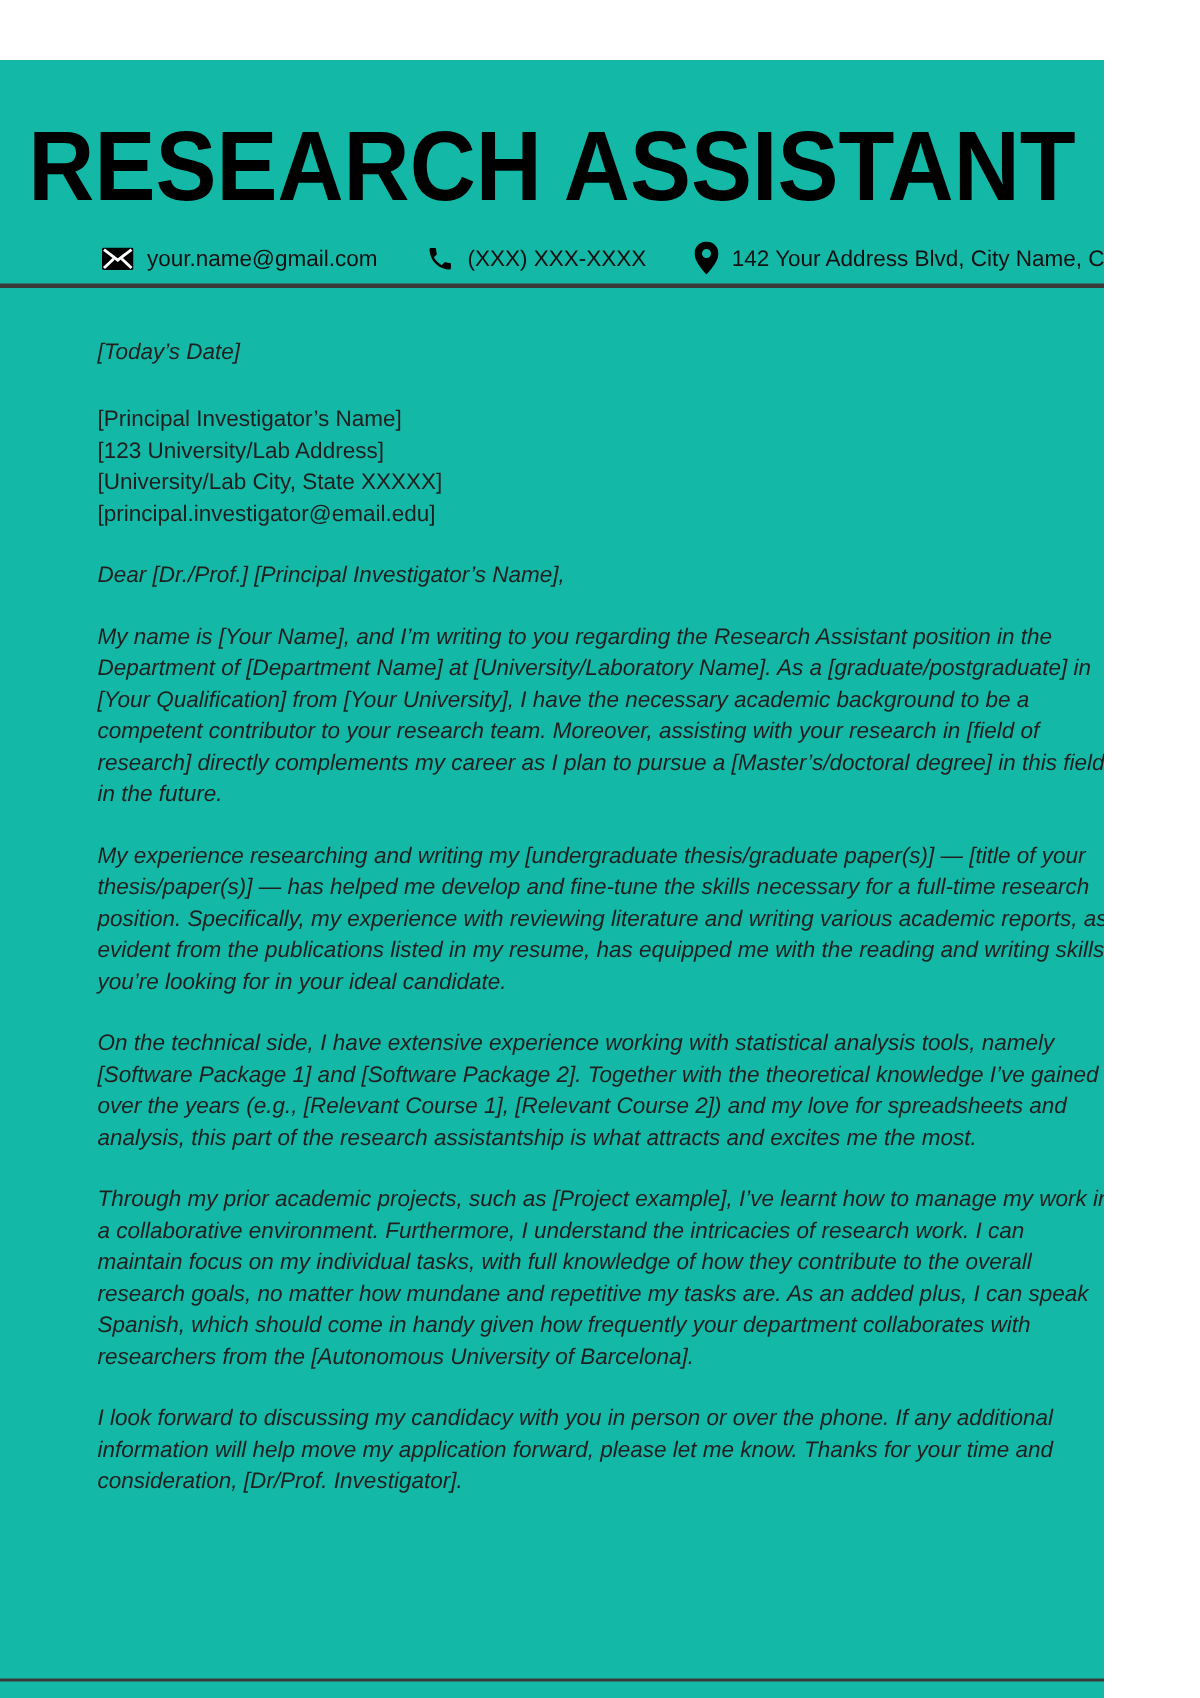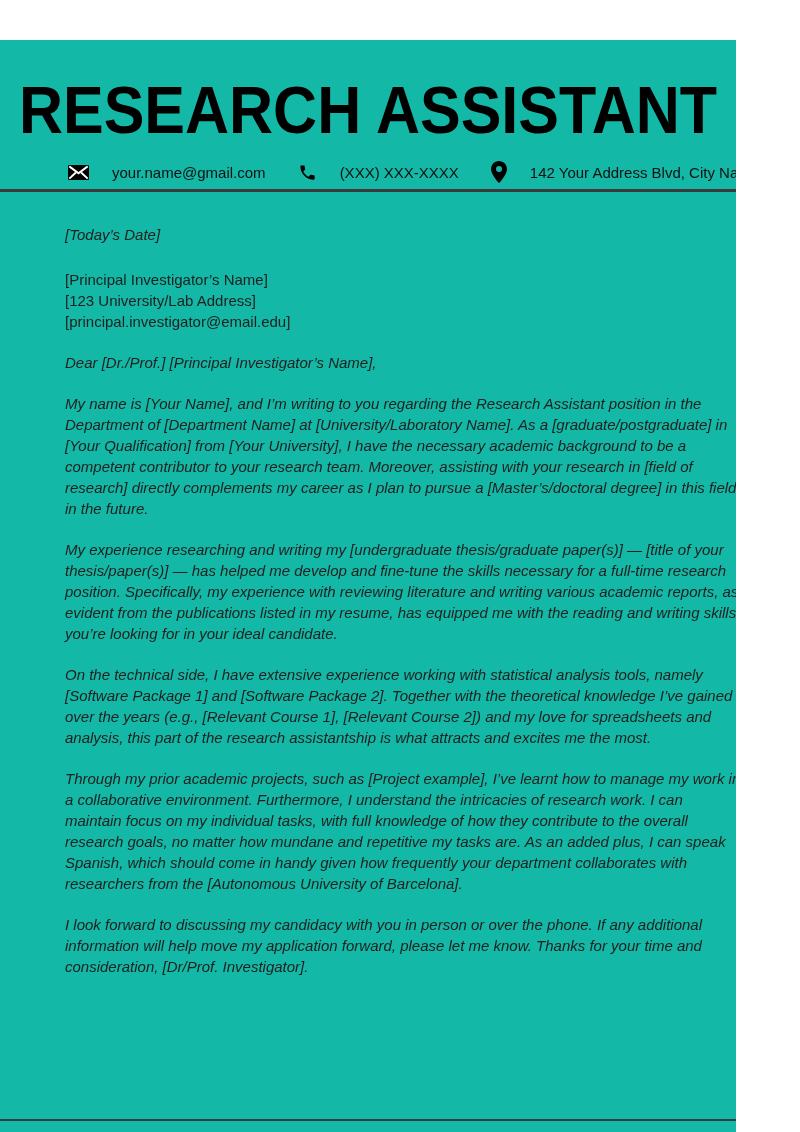--- a/index.html
+++ b/index.html
@@ -36,21 +36,21 @@
     top: 121px;
     left: 68px;
     right: 20px;
     display: flex;
     align-items: center;
     gap: 32px;
     font-size: 15px;
     color: #111111;
     white-space: nowrap;
   }
-  .contact-item { display: flex; align-items: center; gap: 23px; }
+  .contact-item { display: flex; align-items: center; gap: 9px; }
   .contact-item svg { display: block; }
   .rule-top {
     position: absolute;
     top: 149px;
     left: 0;
     width: 100%;
     height: 3px;
     background: #3a3a3a;
   }
   .rule-bottom {
@@ -115,20 +115,21 @@
 
   <div class="rule-top"></div>
 
   <div class="letter">
 
     <p class="date">[Today’s Date]</p>
 
     <div class="block">
       <div>[Principal Investigator’s Name]</div>
       <div>[123 University/Lab Address]</div>
+      <div>[University/Lab City, State XXXXX]</div>
       <div>[principal.investigator@email.edu]</div>
     </div>
 
     <p>Dear [Dr./Prof.] [Principal Investigator’s Name],</p>
 
     <p>My name is [Your Name], and I’m writing to you regarding the Research Assistant position in the Department of [Department Name] at [University/Laboratory Name]. As a [graduate/postgraduate] in [Your Qualification] from [Your University], I have the necessary academic background to be a competent contributor to your research team. Moreover, assisting with your research in [field of research] directly complements my career as I plan to pursue a [Master’s/doctoral degree] in this field in the future.</p>
     <p>My experience researching and writing my [undergraduate thesis/graduate paper(s)] — [title of your thesis/paper(s)] — has helped me develop and fine-tune the skills necessary for a full-time research position. Specifically, my experience with reviewing literature and writing various academic reports, as evident from the publications listed in my resume, has equipped me with the reading and writing skills you’re looking for in your ideal candidate.</p>
     <p>On the technical side, I have extensive experience working with statistical analysis tools, namely [Software Package 1] and [Software Package 2]. Together with the theoretical knowledge I’ve gained over the years (e.g., [Relevant Course 1], [Relevant Course 2]) and my love for spreadsheets and analysis, this part of the research assistantship is what attracts and excites me the most.</p>
     <p>Through my prior academic projects, such as [Project example], I’ve learnt how to manage my work in a collaborative environment. Furthermore, I understand the intricacies of research work. I can maintain focus on my individual tasks, with full knowledge of how they contribute to the overall research goals, no matter how mundane and repetitive my tasks are. As an added plus, I can speak Spanish, which should come in handy given how frequently your department collaborates with researchers from the [Autonomous University of Barcelona].</p>
     <p>I look forward to discussing my candidacy with you in person or over the phone. If any additional information will help move my application forward, please let me know. Thanks for your time and consideration, [Dr/Prof. Investigator].</p>

